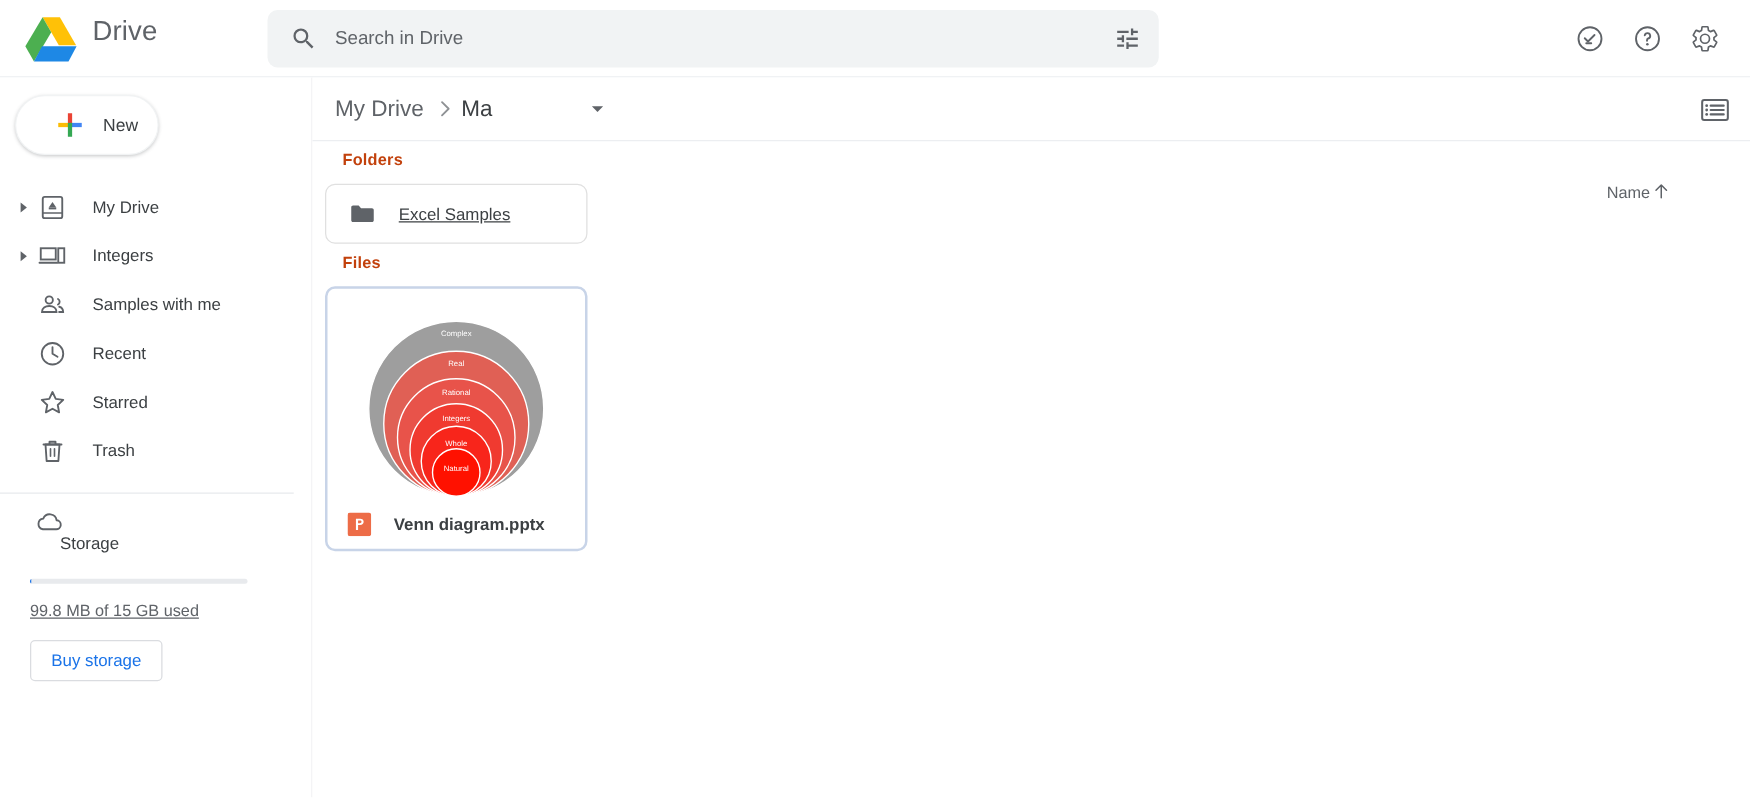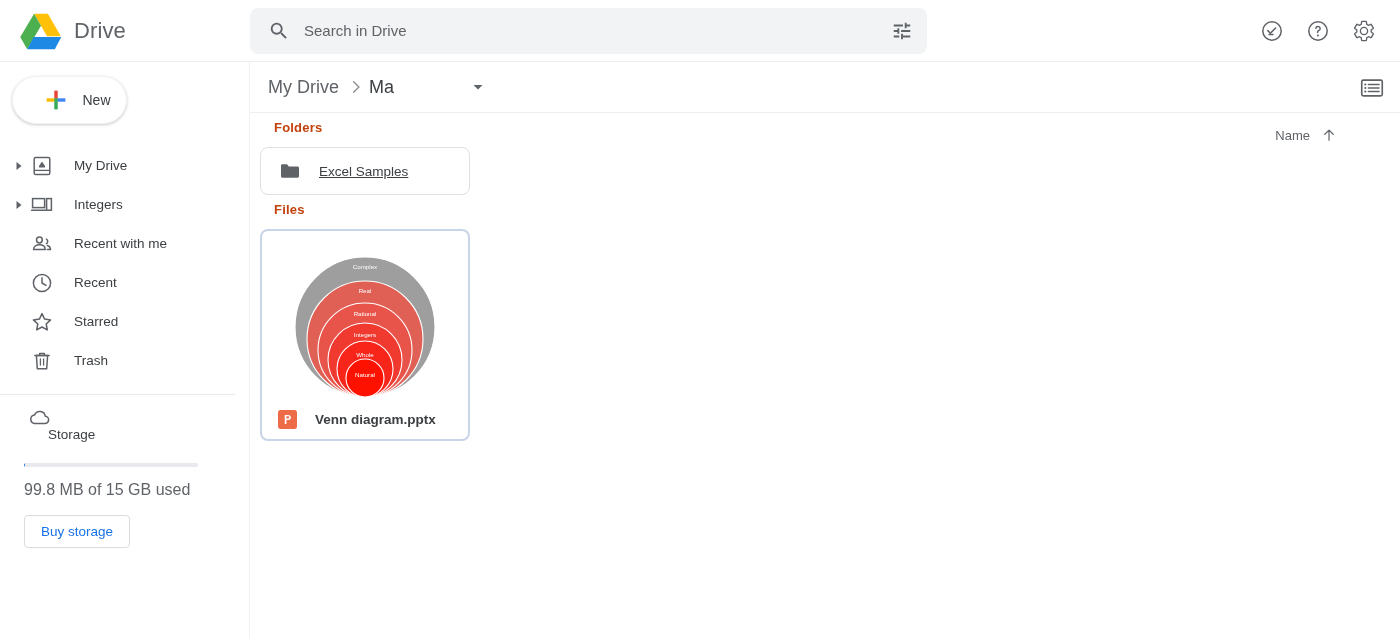--- a/index.html
+++ b/index.html
@@ -11,31 +11,31 @@
   }
   body { position: relative; }
 
   
   .header {
     position: absolute; top: 0; left: 0; width: 1400px; height: 62px;
     display: flex; align-items: center;
     background: #fff;
     border-bottom: 1px solid #eceef1;
   }
-  .brand { display: flex; align-items: center; width: 214px; padding-left: 20px; }
+  .brand { display: flex; width: 214px; padding-left: 20px; }
   .drive-logo { width: 42px; height: 38px; flex: none; }
   .brand-name {
     font-size: 22px; color: #5f6368; margin-left: 12px;
     letter-spacing: .1px; white-space: nowrap;
   }
 
   .search-wrap { width: 713px; display: flex; justify-content: flex-start; }
   .search-box {
     width: 713px; height: 46px; background: #f1f3f4; border-radius: 8px;
-    display: flex; align-items: center; padding: 0 14px 0 18px; margin-left: 36px;
+    display: flex; align-items: center; padding: 0 14px 0 18px;
   }
   .search-icon { width: 22px; height: 22px; flex: none; }
   .search-input {
     flex: 1; border: none; outline: none; background: transparent;
     font-family: "Liberation Sans", sans-serif;
     font-size: 15px; color: #3c4043; margin-left: 14px;
   }
   .search-input::placeholder { color: #5f6368; }
   .tune-icon { width: 22px; height: 22px; flex: none; }
 
@@ -74,21 +74,21 @@
 
   .storage-row { height: 40px; display: flex; align-items: flex-start; padding-left: 28px; margin-top: 12px; cursor: pointer; flex-direction: column; }
   .cloud-icon { width: 24px; height: 20px; flex: none; }
   .storage-label { font-size: 13.5px; color: #3c4043; margin-left: 20px; }
 
   .progress-track {
     margin: 16px 0 0 24px; width: 174px; height: 4px;
     background: #e8eaed; border-radius: 3px; overflow: hidden;
   }
   .progress-fill { height: 100%; background: #1a73e8; border-radius: 3px; }
-  .storage-text { margin: 14px 0 0 24px; font-size: 16px; color: #5f6368; }
+  .storage-text { margin: 14px 0 0 24px; font-size: 13px; color: #5f6368; text-decoration: underline; }
   .buy-btn {
     margin: 16px 0 0 24px; height: 33px; padding: 0 16px;
     background: #fff; border: 1px solid #dadce0; border-radius: 4px;
     color: #1a73e8; font-size: 13.5px; font-family: "Liberation Sans", sans-serif;
     cursor: pointer;
   }
 
   
   .main { position: absolute; top: 62px; left: 250px; width: 1150px; height: 576px; background: #fff; }
 
@@ -109,22 +109,22 @@
   .list-view-btn {
     position: absolute; right: 14px; top: 12px;
     width: 28px; height: 28px; cursor: pointer;
   }
 
   .section-title {
     font-size: 13px; color: #c2410c; font-weight: bold;
     margin: 7px 0 0 24px; letter-spacing: .2px;
   }
   .sort-control {
-    position: absolute; right: 62px; top: 64px;
-    display: flex; align-items: center; gap: 10px; cursor: pointer;
+    position: absolute; right: 62px; top: 82px;
+    display: flex; align-items: center; gap: 0; cursor: pointer;
   }
   .sort-label { font-size: 13px; color: #5f6368; }
   .sort-arrow { width: 18px; height: 18px; }
 
   .cards { display: flex; flex-wrap: wrap; gap: 16px; padding: 12px 0 0 10px; }
 
   .folder-card {
     width: 210px; height: 48px; margin-left: 0;
     background: #fff; border: 1px solid #e0e0e0; border-radius: 8px;
     display: flex; align-items: center; padding-left: 18px; cursor: pointer;
@@ -231,21 +231,21 @@
     </div>
 
     <div class="nav-item">
       <span class="caret"></span>
       <svg class="nav-icon" viewBox="0 0 24 24">
         <circle cx="9.4" cy="8" r="2.9" fill="none" stroke="#5f6368" stroke-width="1.5"></circle>
         <path d="M3.6 17.6c0-3.2 2.6-4.8 5.8-4.8s5.8 1.6 5.8 4.8z" fill="none" stroke="#5f6368" stroke-width="1.5"></path>
         <path d="M16.4 7.2a2.5 2.5 0 0 1 0 4.4" fill="none" stroke="#5f6368" stroke-width="1.5" stroke-linecap="round"></path>
         <path d="M17.4 13.4c1.9.5 3.1 1.9 3.1 4.2h-3.2" fill="none" stroke="#5f6368" stroke-width="1.5" stroke-linecap="round"></path>
       </svg>
-      <span class="nav-label">Recent with me</span>
+      <span class="nav-label">Samples with me</span>
     </div>
 
     <div class="nav-item">
       <span class="caret"></span>
       <svg class="nav-icon" viewBox="0 0 24 24">
         <circle cx="12" cy="12" r="8.6" fill="none" stroke="#5f6368" stroke-width="1.5"></circle>
         <path d="M12 6.8V12l4 2.4" fill="none" stroke="#5f6368" stroke-width="1.5" stroke-linecap="round" stroke-linejoin="round"></path>
       </svg>
       <span class="nav-label">Recent</span>
     </div>

